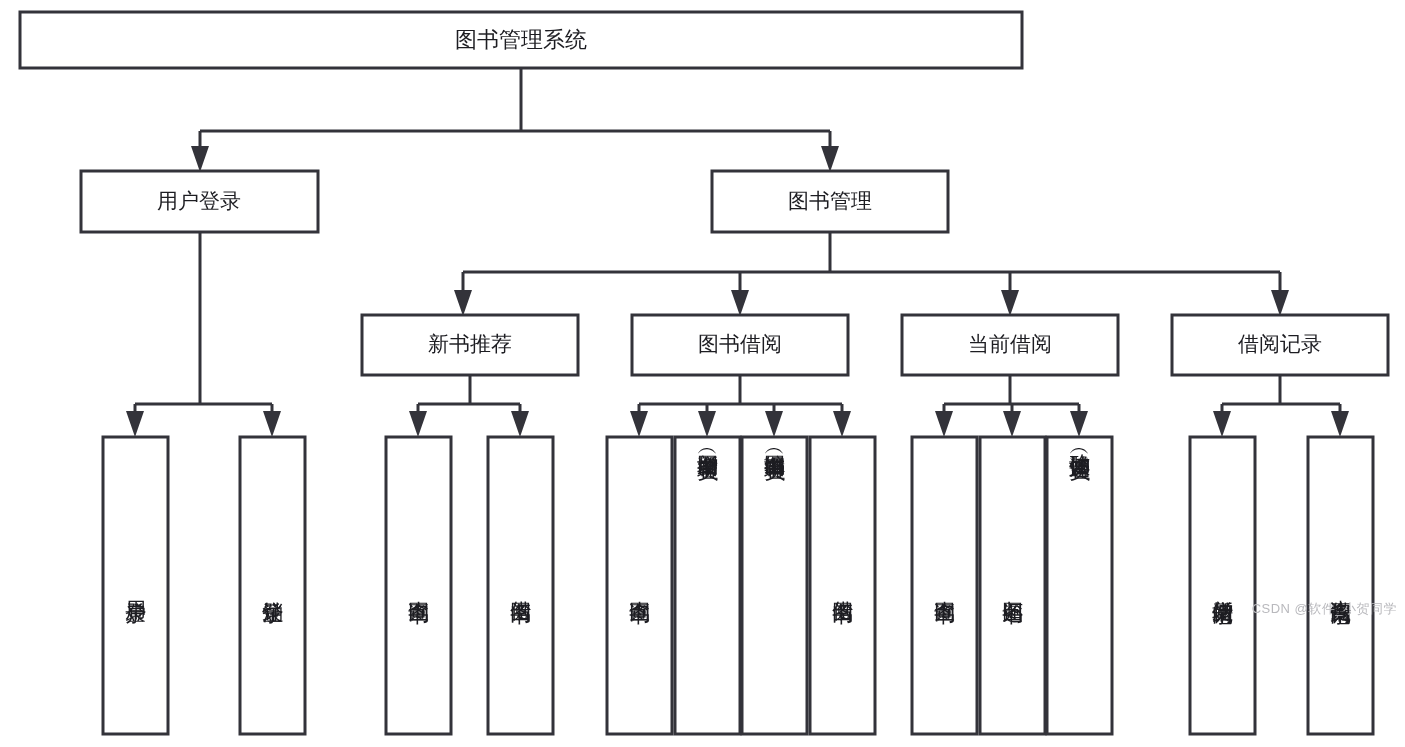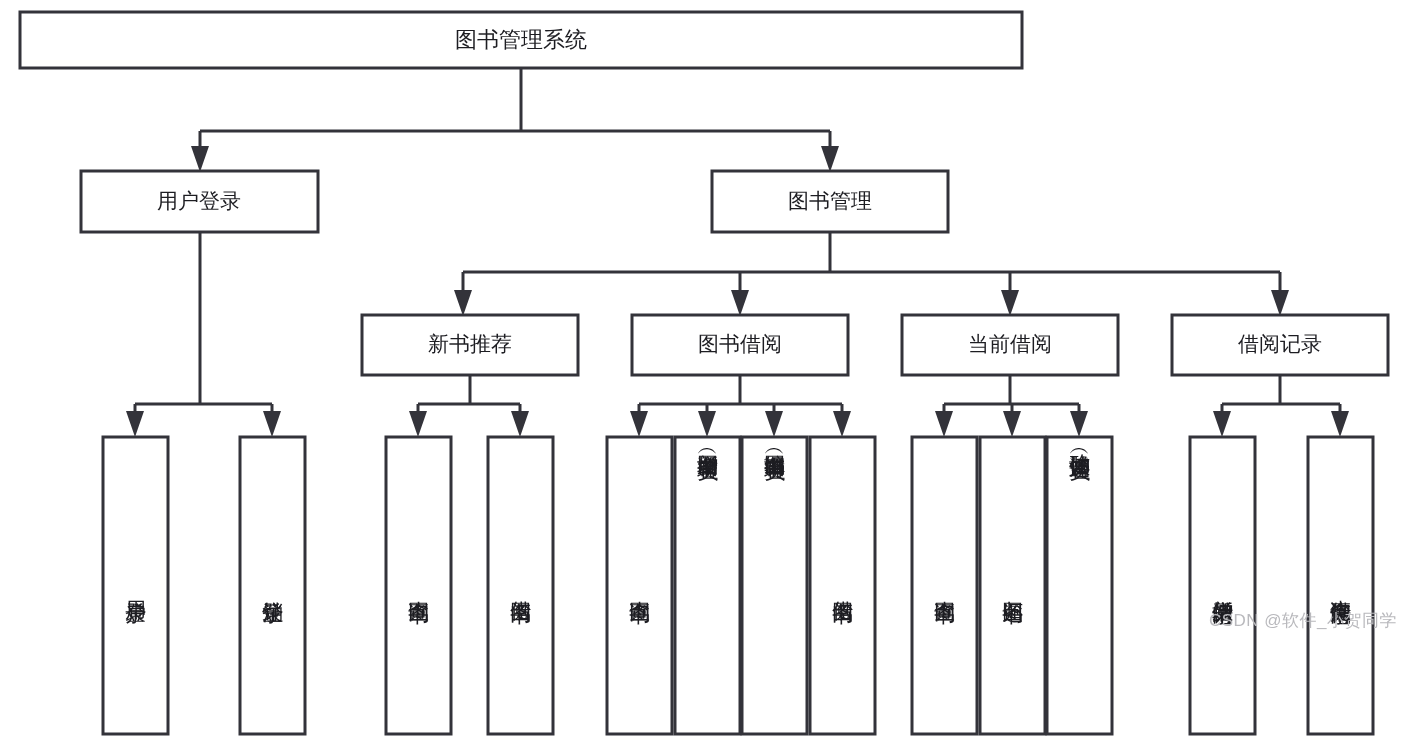--- a/index.html
+++ b/index.html
@@ -72,23 +72,23 @@
     font-size: 21px;
     line-height: 1.06;
     color: #1d1d22;
     letter-spacing: 1px;
     white-space: nowrap;
     text-align: center;
   }
   .watermark {
     position: absolute;
     right: 8px;
-    bottom: 4px;
-    font-family: "Liberation Sans", "DejaVu Sans", sans-serif;
-    font-size: 17px;
+    bottom: 18px;
+    font-family: "Liberation Sans", "DejaVu Sans", sans-serif;
+    font-size: 13px;
     color: #b9b9bd;
     letter-spacing: 0.5px;
     white-space: nowrap;
     pointer-events: none;
   }
 </style>
 </head>
 <body>
 
 <div id="diagram-root">

